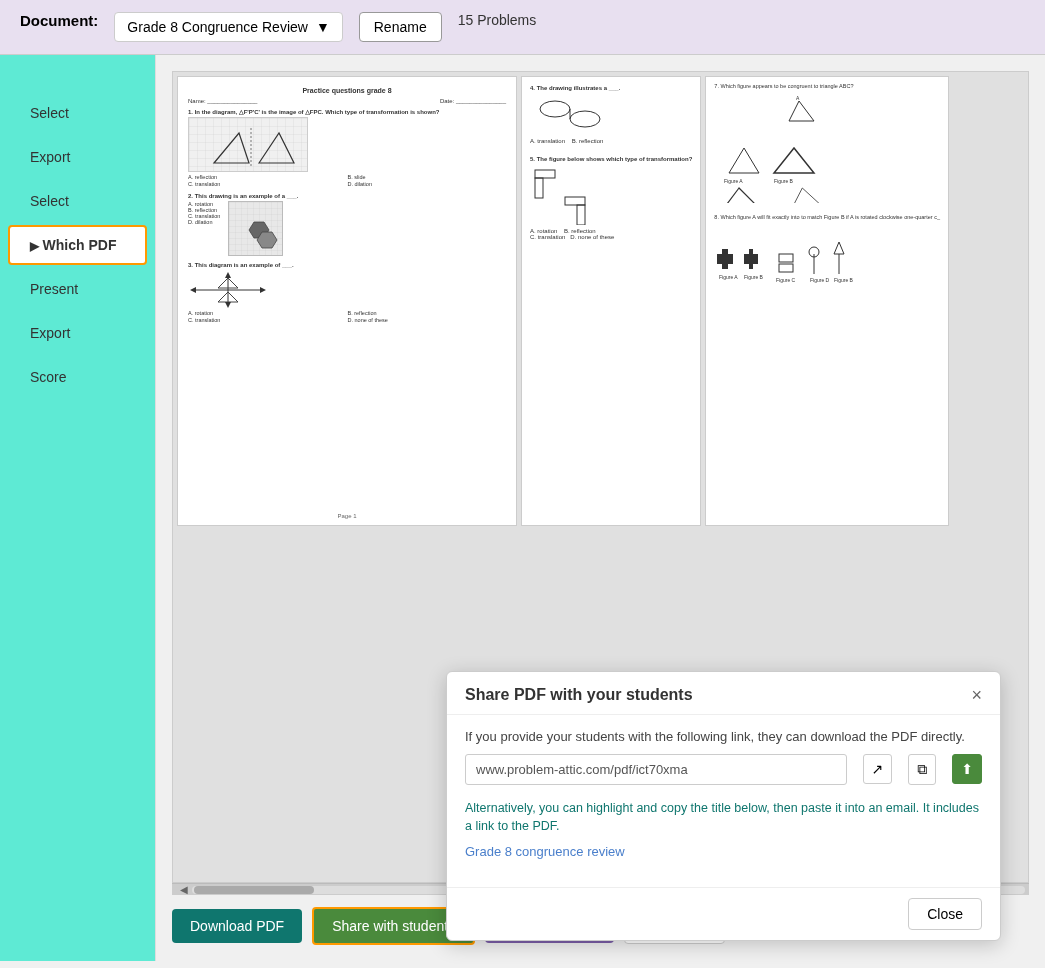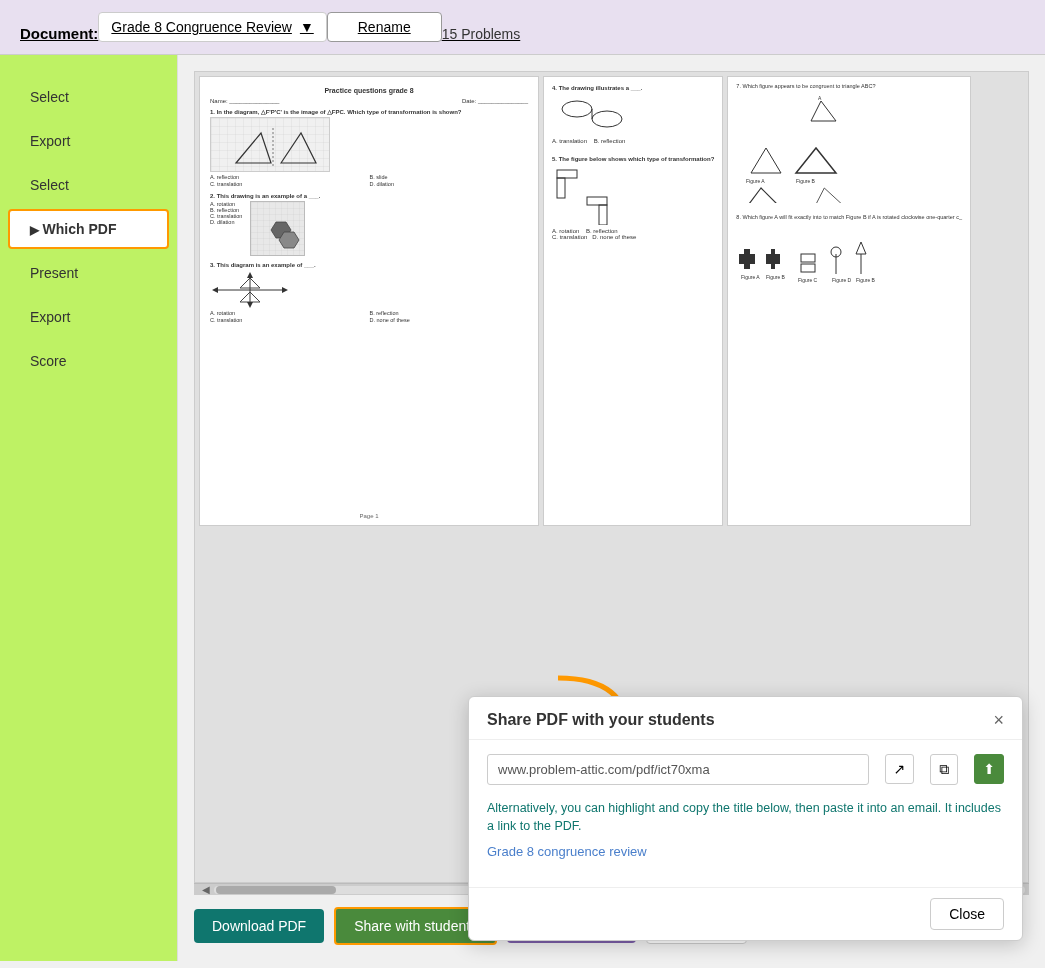--- a/index.html
+++ b/index.html
@@ -3,64 +3,64 @@
   <meta charset="utf-8">
   <style>
     * { box-sizing: border-box; margin: 0; padding: 0; }
     body { font-family: Arial, sans-serif; font-size: 14px; background: #f0f0f0; width: 1045px; height: 968px; overflow: hidden; }
 
     
     .header {
       background: #e8e0f0;
       padding: 12px 20px;
       display: flex;
-      align-items: flex-end;
+      align-items: flex-start;
+      gap: 16px;
       border-bottom: 1px solid #ccc;
-      text-decoration: underline;
     }
     .header-doc-label {
       font-weight: bold;
       font-size: 15px;
     }
     .header-doc-select {
       border: 1px solid #ccc;
       background: white;
       padding: 6px 12px;
       font-size: 14px;
       border-radius: 4px;
       cursor: pointer;
       display: flex;
       align-items: center;
       gap: 8px;
     }
     .header-rename-btn {
       border: 1px solid #999;
       background: white;
-      padding: 6px 30px;
+      padding: 6px 14px;
       border-radius: 4px;
       cursor: pointer;
       font-size: 14px;
     }
     .header-problems-count {
       font-size: 14px;
       color: #333;
     }
 
     
     .main-layout {
       display: flex;
       height: calc(968px - 62px);
     }
 
     
     .sidebar {
-      width: 178px;
-      background: #bef264;
+      width: 156px;
+      background: #5eead4;
       border-right: 1px solid #ddd;
-      padding-top: 20px;
+      padding-top: 36px;
       display: flex;
       flex-direction: column;
       gap: 0;
     }
     .sidebar-item {
       padding: 10px 20px;
       cursor: pointer;
       font-size: 14px;
       color: #333;
       border: 2px solid transparent;
@@ -539,20 +539,21 @@
         <path d="M 10 10 Q 80 10 80 65" fill="none" stroke="#f90" stroke-width="5" marker-end="url(#arrowhead)"></path>
       </svg>
     </div>
 
     <div class="modal-overlay">
       <div class="modal-header">
         <span class="modal-title">Share PDF with your students</span>
         <button class="modal-close">×</button>
       </div>
       <div class="modal-body">
+        <p class="modal-desc">If you provide your students with the following link, they can download the PDF directly.</p>
         <div class="modal-link-row">
           <input class="modal-link-input" type="text" readonly="" value="www.problem-attic.com/pdf/ict70xma" style="">
           <button class="modal-icon-btn">
             <span>↗</span>
           </button>
           <button class="modal-icon-btn">
             <span>⧉</span>
           </button>
           <button class="modal-icon-btn green">
             <span style="font-size: 14px;">⬆</span>

